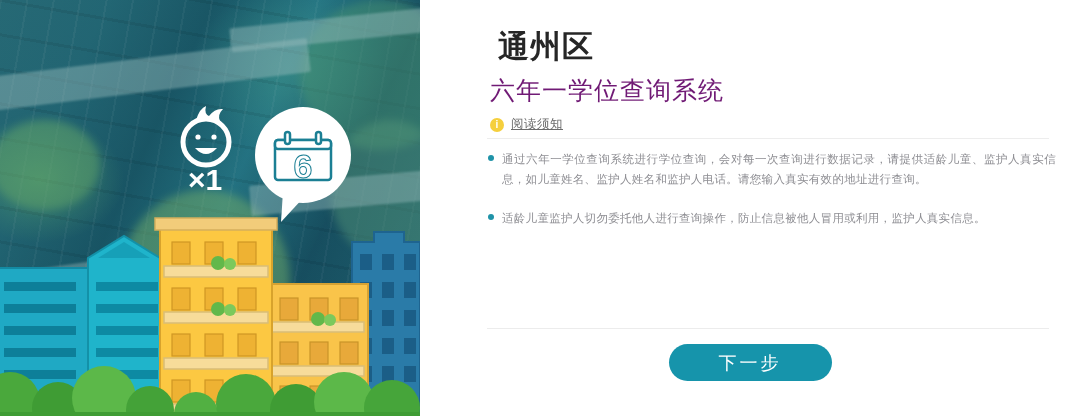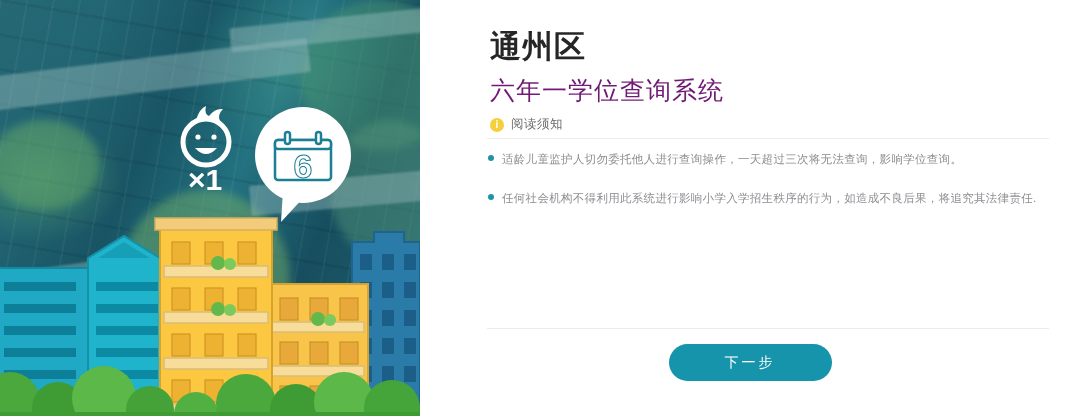--- a/index.html
+++ b/index.html
@@ -49,51 +49,51 @@
   .badge{position:absolute;left:0;top:0;width:420px;height:416px;pointer-events:none;}
 
   
   .city{position:absolute;left:0;bottom:0;width:420px;height:210px;}
 
   
   .content{
     position:absolute;left:420px;top:0;width:660px;height:416px;background:#ffffff;
   }
   .title{
-    position:absolute;left:70px;top:28px;
+    position:absolute;left:78px;top:28px;
     font-size:31px;font-weight:bold;color:#262626;letter-spacing:1px;line-height:1.2;
   }
   .subtitle{
     position:absolute;left:70px;top:75px;
     font-size:25px;font-weight:normal;color:#701a75;letter-spacing:1px;line-height:1.2;
   }
   .notice-row{position:absolute;left:70px;top:116px;display:flex;align-items:center;gap:7px;}
   .info-icon{
     width:14px;height:14px;border-radius:50%;background:#f5cf3d;
     display:flex;align-items:center;justify-content:center;
     font-size:10px;font-weight:bold;color:#ffffff;line-height:1;
   }
-  .notice-label{font-size:12.5px;color:#6b6b6b;letter-spacing:.5px;}
+  .notice-label{font-size:12.5px;color:#6b6b6b;letter-spacing:.5px;text-decoration:underline;}
   .rule-top{position:absolute;left:67px;top:138px;width:562px;height:1px;background:#ededed;}
   .rule-bot{position:absolute;left:67px;top:328px;width:562px;height:1px;background:#ececec;}
 
   .bullets{position:absolute;left:68px;top:150px;width:568px;}
   .bullet{display:flex;align-items:flex-start;margin-bottom:19px;}
   .dot{
     flex:0 0 auto;width:6px;height:6px;border-radius:50%;background:#1f93a8;
     margin-top:5px;margin-right:8px;
   }
   .btext{
     font-size:11.5px;color:#8e8e93;line-height:1.72;letter-spacing:.3px;
     text-align:justify;
   }
   .btn-wrap{position:absolute;left:0;top:344px;width:660px;display:flex;justify-content:center;}
   .btn{
     width:163px;height:37px;border-radius:19px;background:#1694ab;border:none;
-    color:#ffffff;font-size:14px;letter-spacing:3px;
+    color:#ffffff;font-size:18px;letter-spacing:3px;
     display:flex;align-items:center;justify-content:center;cursor:pointer;
     font-family:"Liberation Sans","DejaVu Sans",sans-serif;
   }
 </style>
 </head>
 <body>
 
 <div class="page">
 
   <div class="illus">
@@ -246,25 +246,25 @@
 
     <div class="notice-row">
       <span class="info-icon">i</span>
       <span class="notice-label">阅读须知</span>
     </div>
     <div class="rule-top"></div>
 
     <div class="bullets">
       <div class="bullet">
         <span class="dot"></span>
-        <span class="btext">适龄儿童监护人切勿委托他人进行查询操作，一天超过三次将无法查询，影响学位查询。</span>
+        <span class="btext">通过六年一学位查询系统进行学位查询，会对每一次查询进行数据记录，请提供适龄儿童、监护人真实信息，如儿童姓名、监护人姓名和监护人电话。请您输入真实有效的地址进行查询。</span>
       </div>
       <div class="bullet">
         <span class="dot"></span>
-        <span class="btext">任何社会机构不得利用此系统进行影响小学入学招生秩序的行为，如造成不良后果，将追究其法律责任.</span>
+        <span class="btext">适龄儿童监护人切勿委托他人进行查询操作，防止信息被他人冒用或利用，监护人真实信息。</span>
       </div>
     </div>
 
     <div class="rule-bot"></div>
 
     <div class="btn-wrap">
       <button class="btn">下一步</button>
     </div>
   </div>
 

